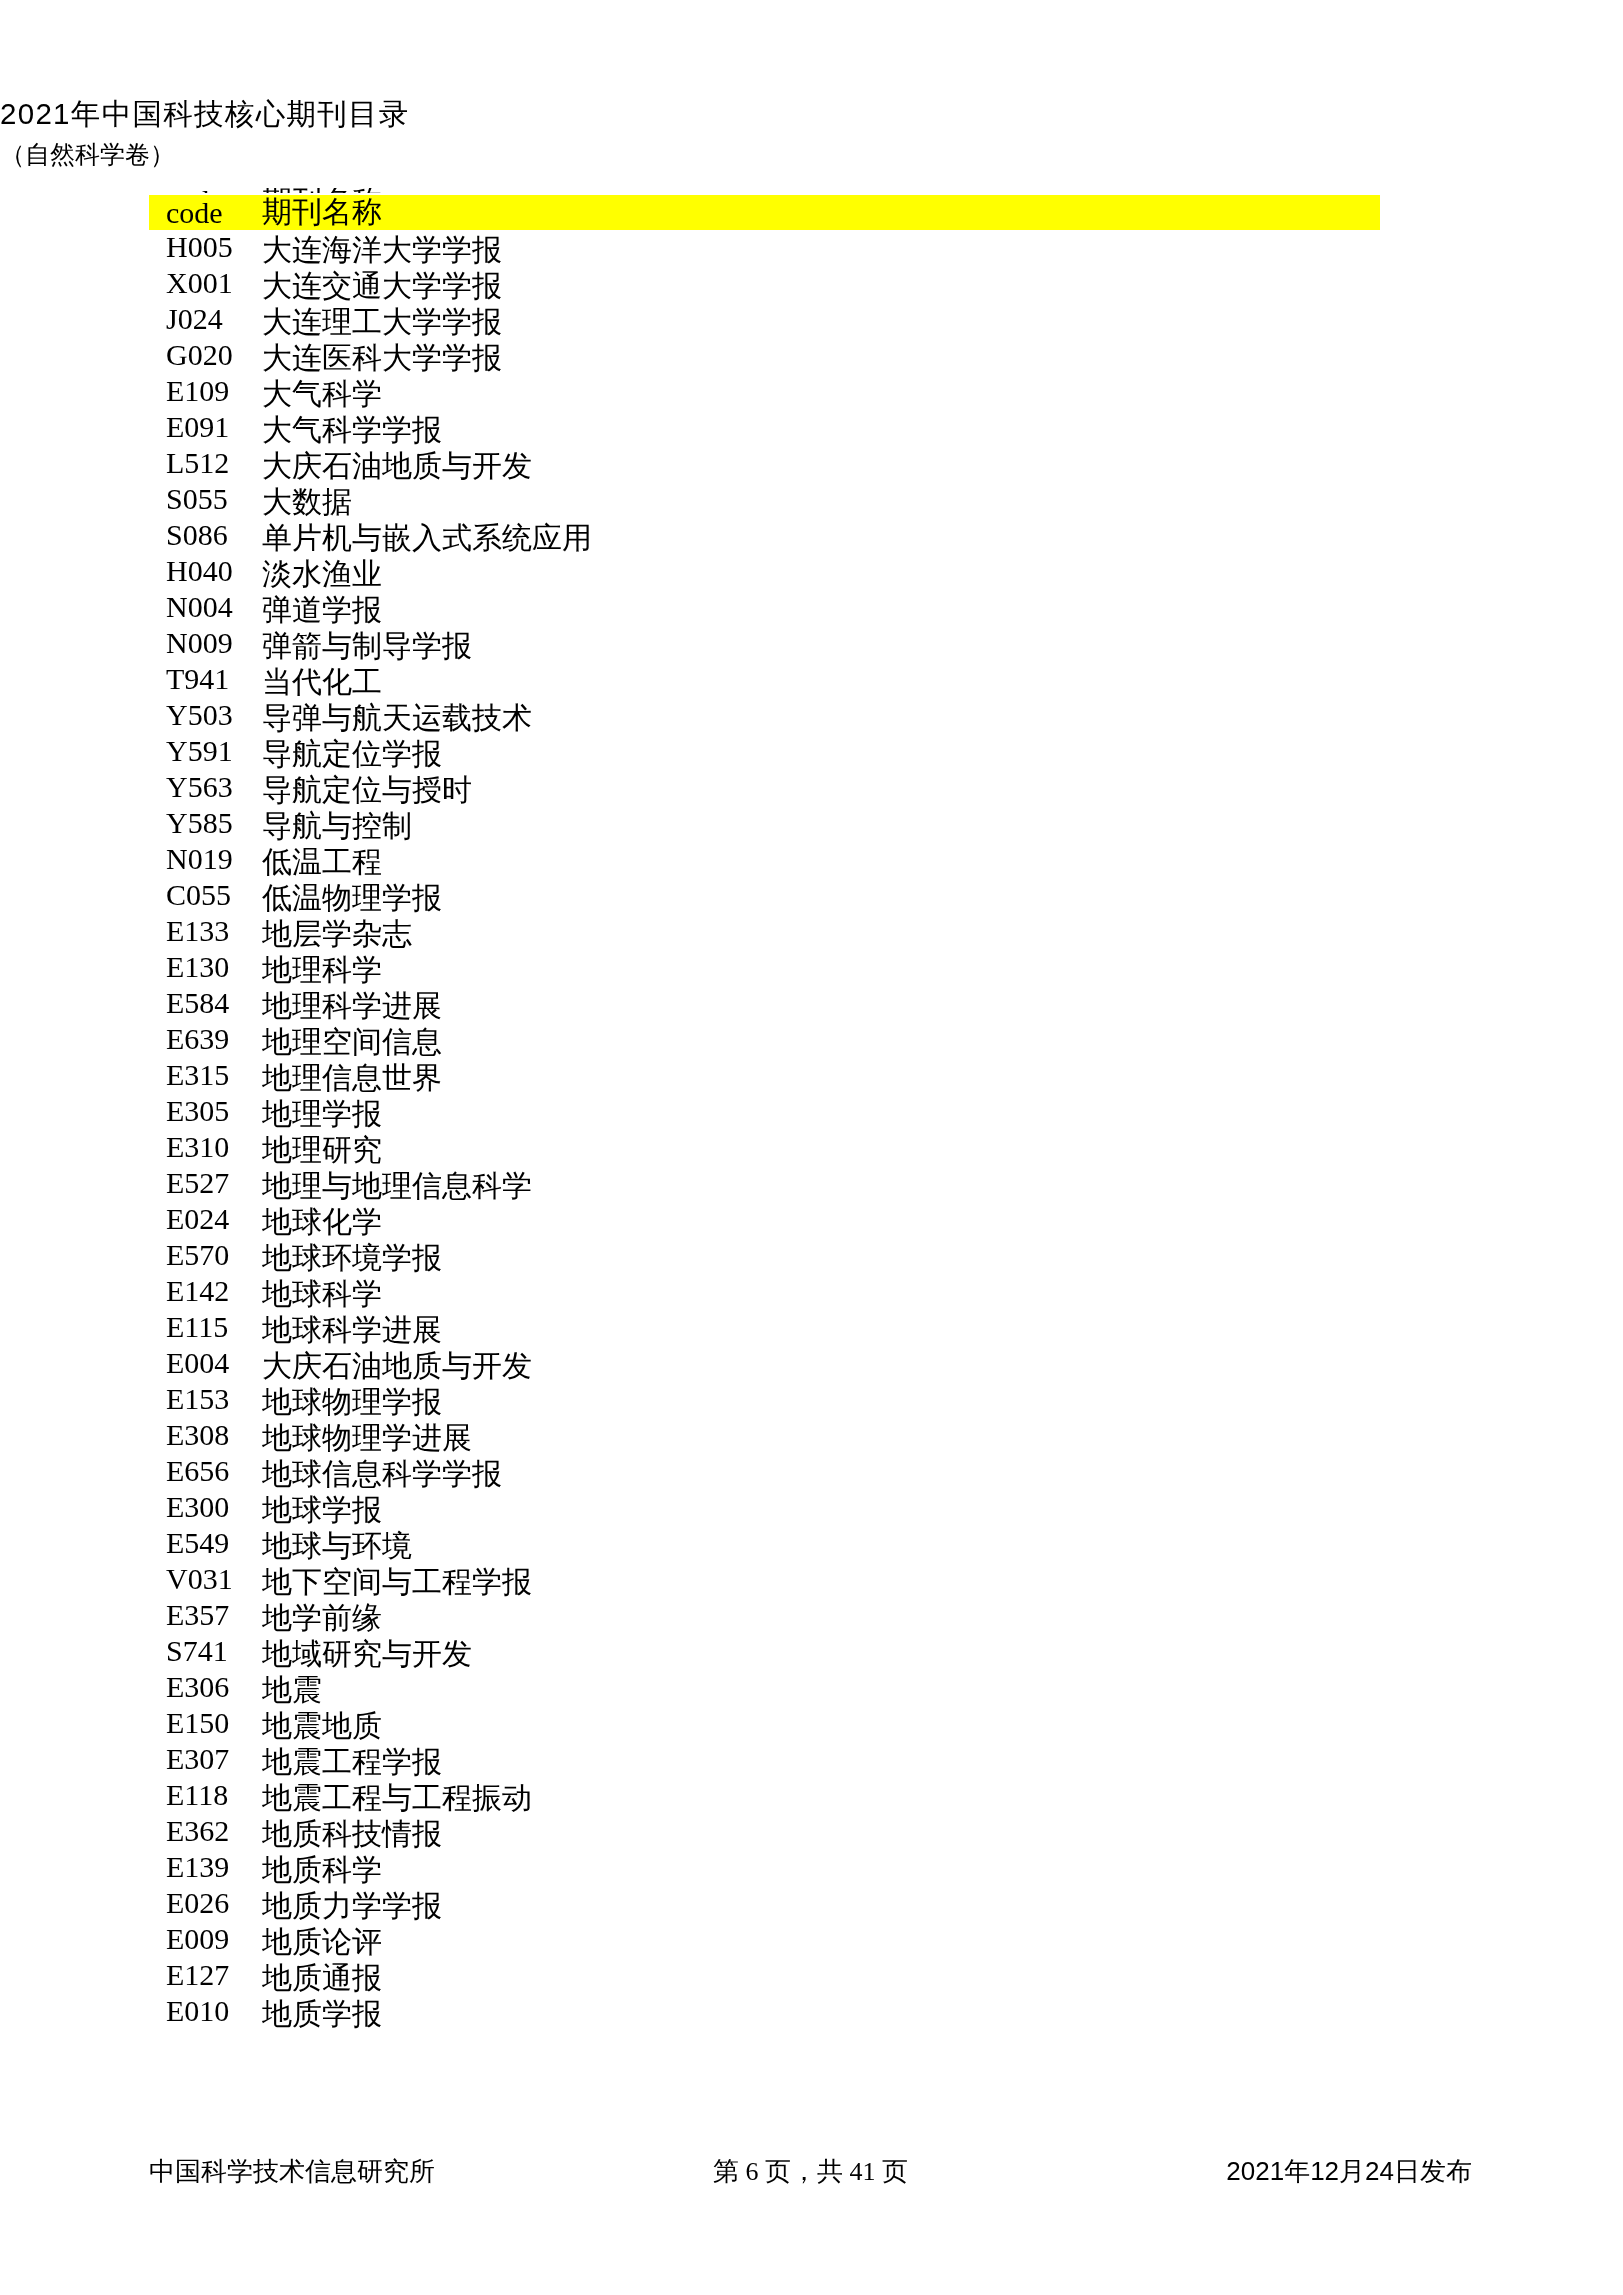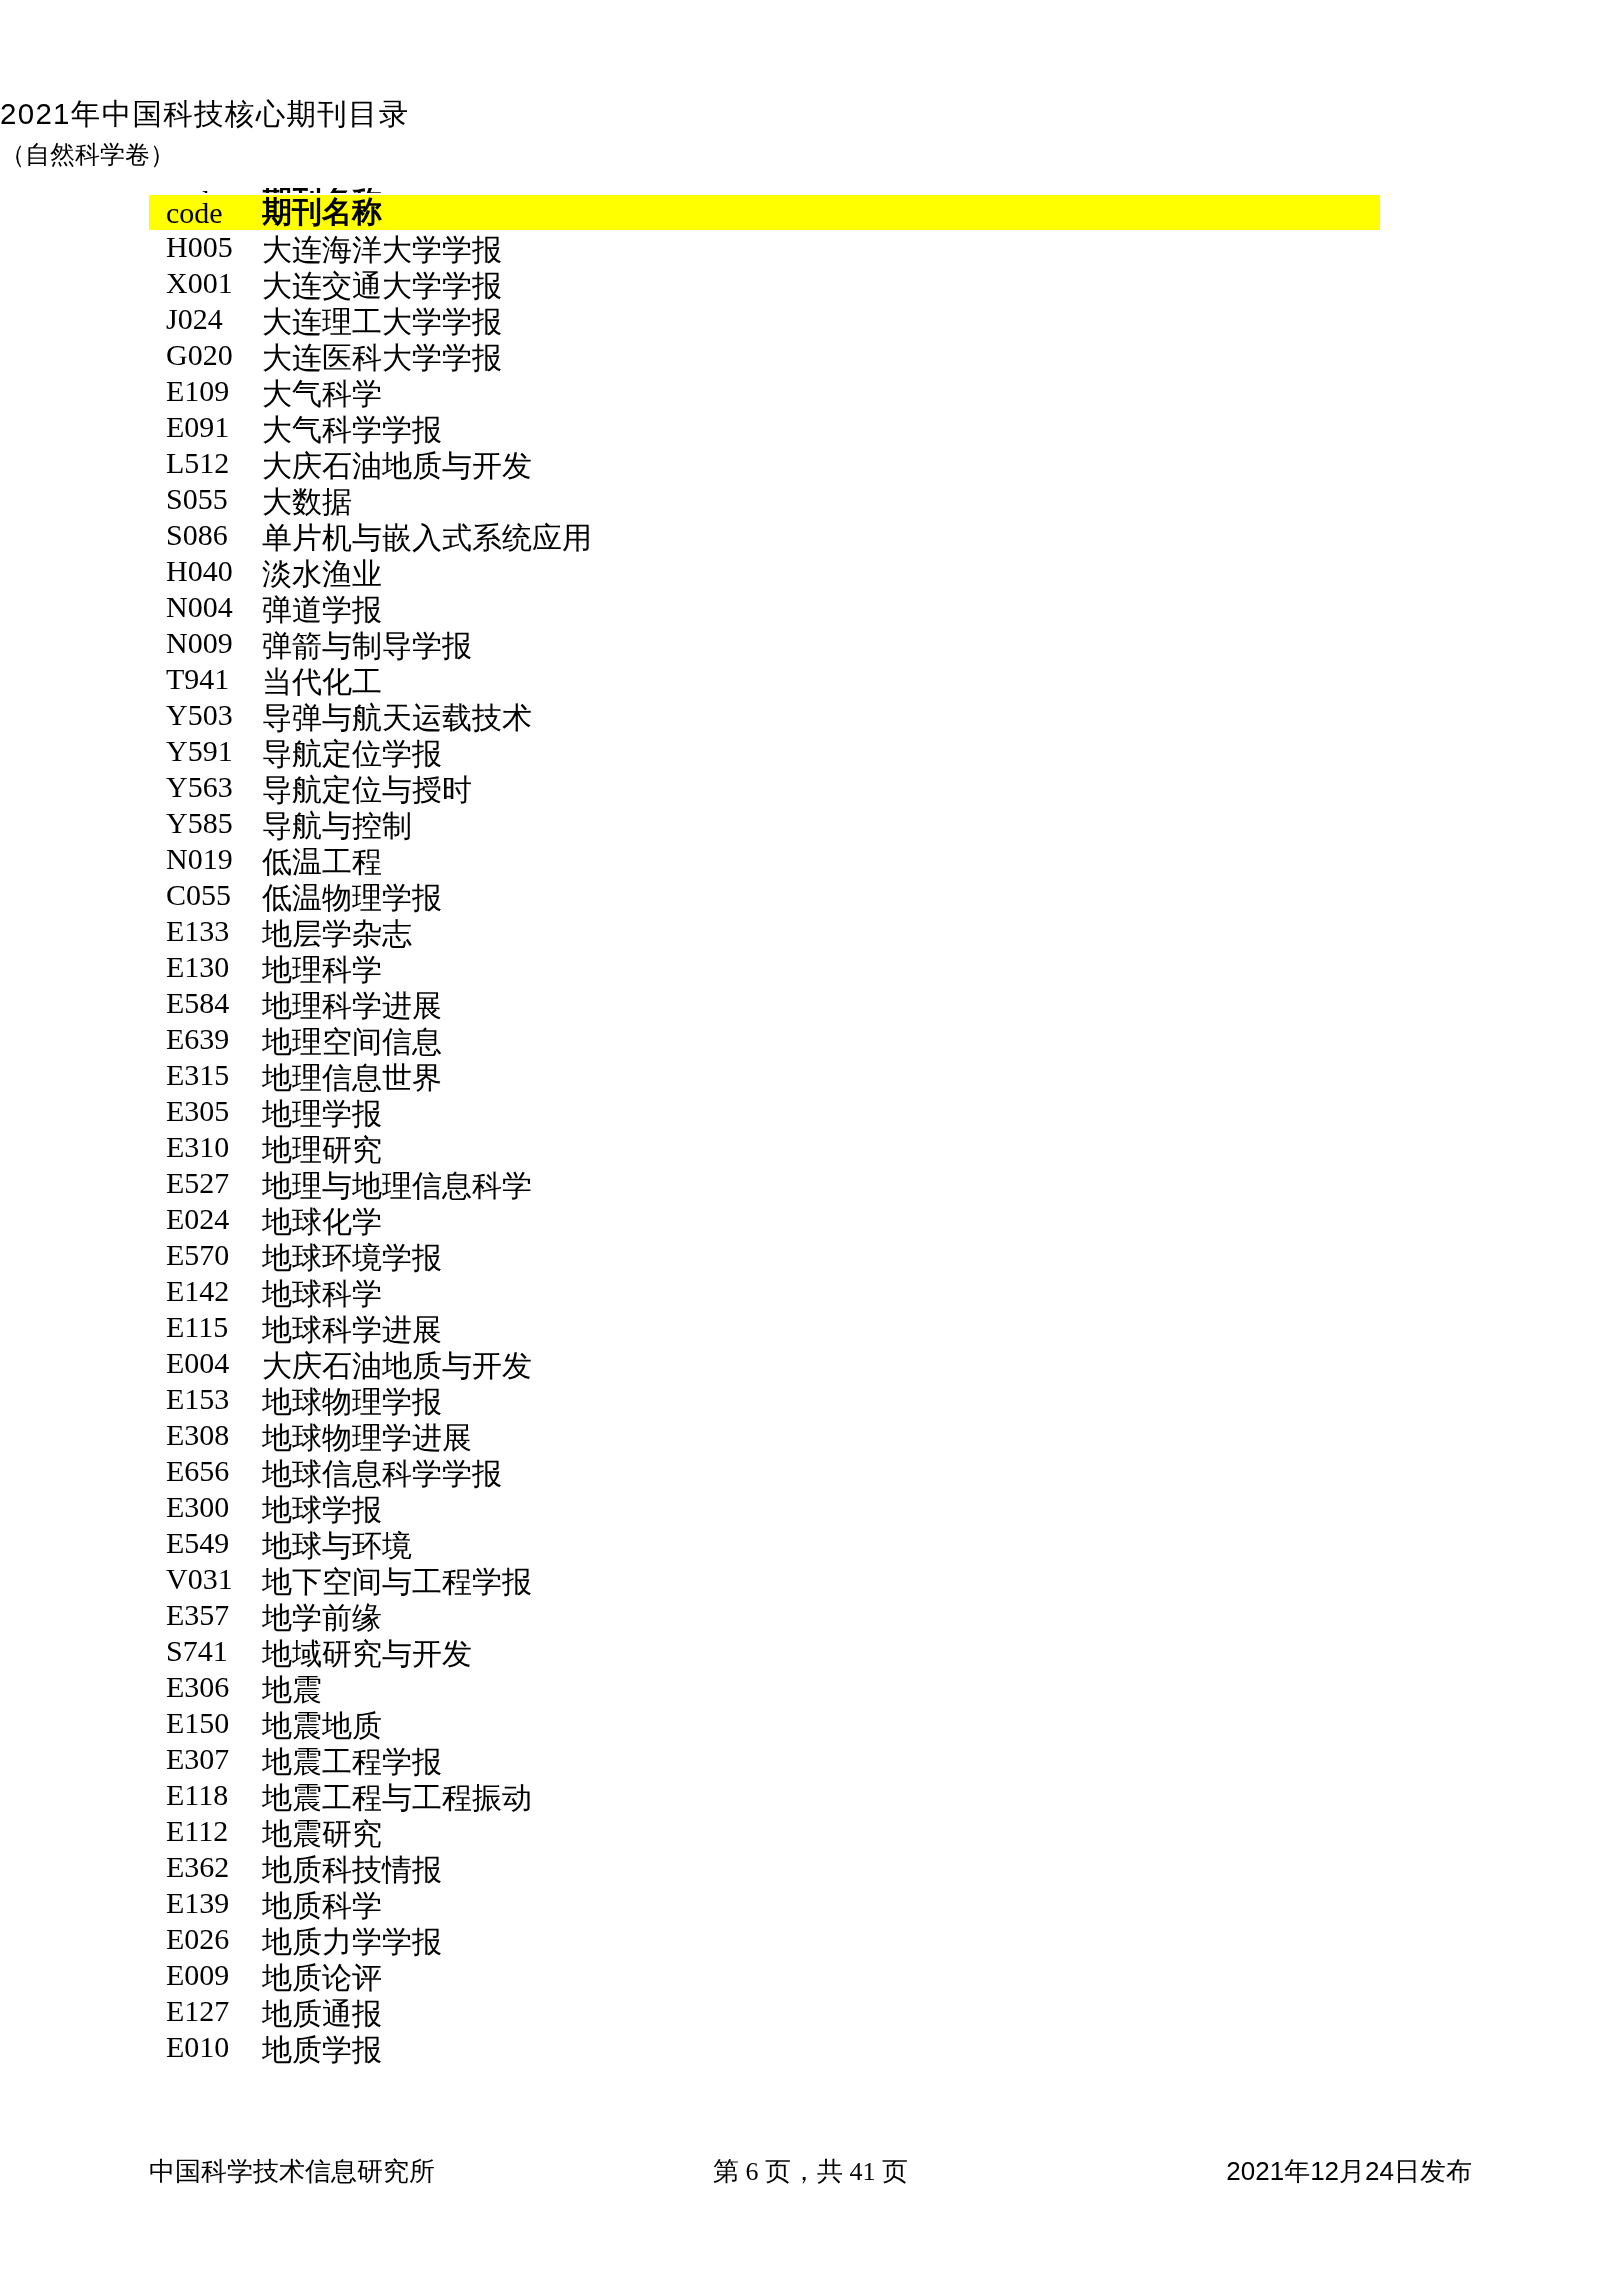--- a/index.html
+++ b/index.html
@@ -71,21 +71,21 @@
     box-sizing: border-box;
     width: 113px;
     padding-left: 17px;
     flex: none;
     white-space: nowrap;
   }
   .col-name {
     flex: 1;
     white-space: nowrap;
   }
-  .col-name-header { font-weight: bold; }
+  .col-name-header { font-weight: normal; }
   .data-row {
     display: flex;
     align-items: flex-start;
     height: 36px;
   }
 
   
   .page-footer {
     position: absolute;
     top: 2156px;
@@ -295,24 +295,20 @@
         </div>
         <div class="data-row">
           <span class="col-code">E307</span>
           <span class="col-name">地震工程学报</span>
         </div>
         <div class="data-row">
           <span class="col-code">E118</span>
           <span class="col-name">地震工程与工程振动</span>
         </div>
         <div class="data-row">
-          <span class="col-code">E112</span>
-          <span class="col-name">地震研究</span>
-        </div>
-        <div class="data-row">
           <span class="col-code">E362</span>
           <span class="col-name">地质科技情报</span>
         </div>
         <div class="data-row">
           <span class="col-code">E139</span>
           <span class="col-name">地质科学</span>
         </div>
         <div class="data-row">
           <span class="col-code">E026</span>
           <span class="col-name">地质力学学报</span>

